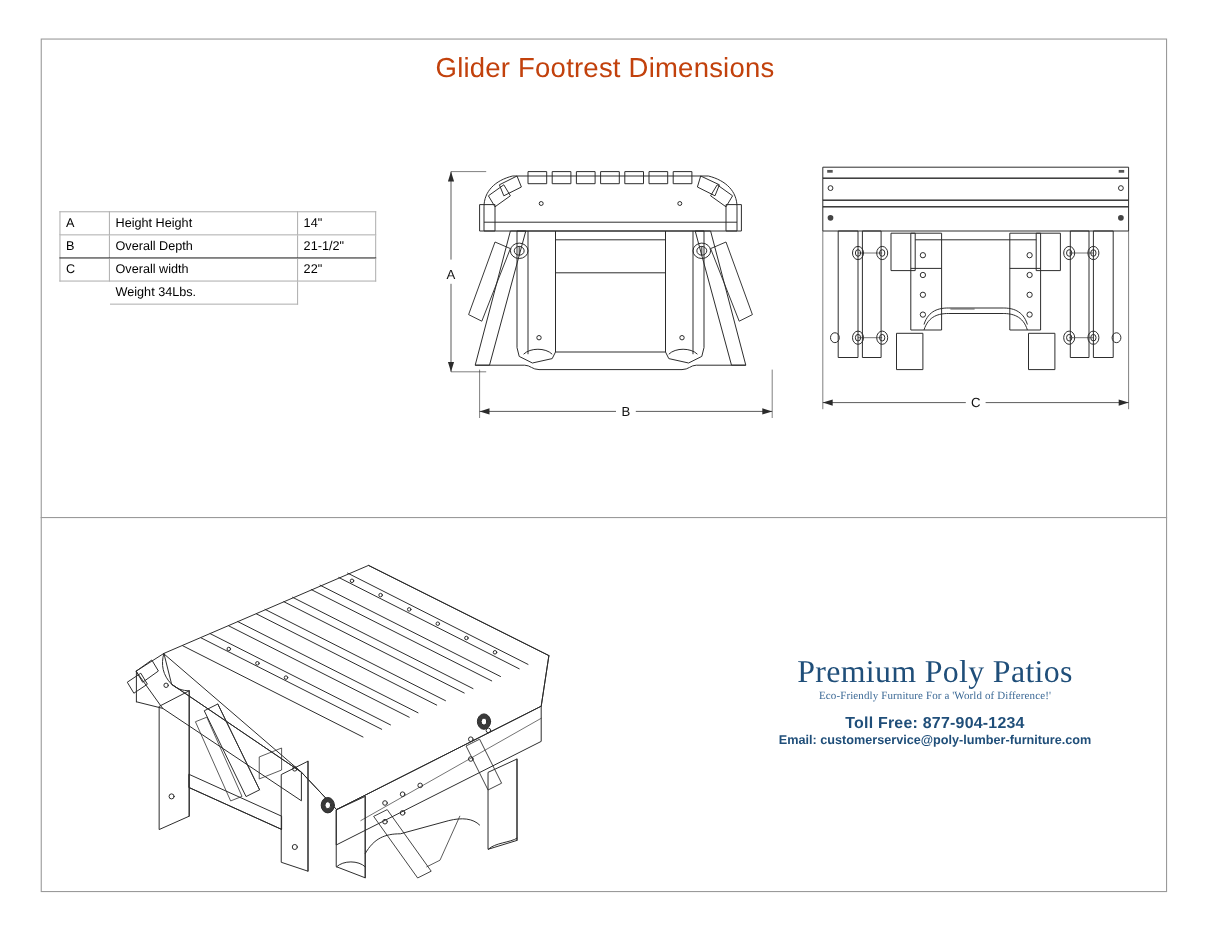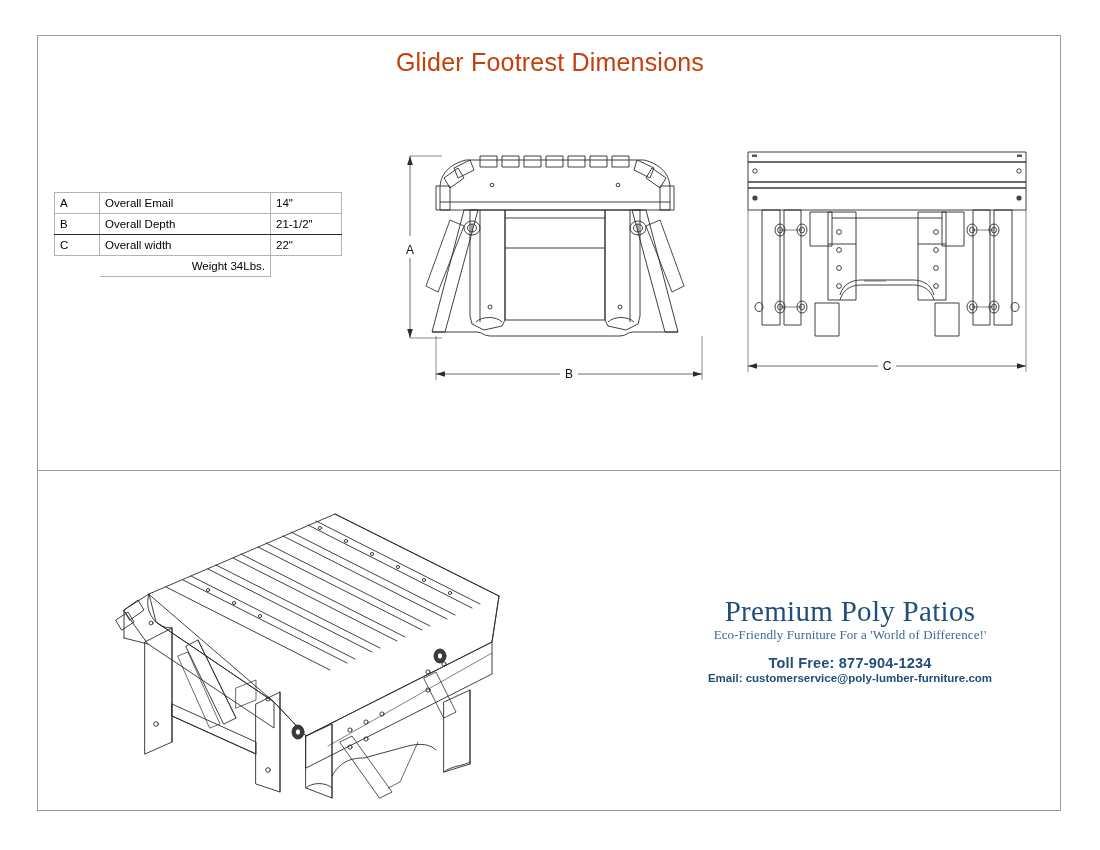--- a/index.html
+++ b/index.html
@@ -59,21 +59,21 @@
     white-space: nowrap;
   }
   #dim-table td.k { width: 34px; }
   #dim-table td.d { width: 160px; }
   #dim-table td.v { width: 60px; }
   #dim-table tr.rule-under td { border-bottom: 1.4px solid #2b2b2b; }
   #dim-table tr.last td.k { border-color: transparent; border-left-color: transparent; }
   #dim-table tr.last td.v { border-color: transparent; }
   #dim-table tr.last td.k,
   #dim-table tr.last td.v { border-top: none; border-bottom: none; }
-  #dim-table tr.last td.d { border-top: none; text-align: right; }
+  #dim-table tr.last td.d { border-top: none; }
 
   
   .draw {
     position: absolute;
   }
   .draw svg { display: block; }
 
   
   #brand {
     position: absolute;
@@ -84,21 +84,21 @@
   }
   #brand-name {
     font-family: "Liberation Serif", serif;
     font-size: 29px;
     color: #1f4e79;
     line-height: 1.05;
     letter-spacing: 0.3px;
   }
   #brand-tagline {
     font-family: "Liberation Serif", serif;
-    font-size: 13px;
+    font-size: 10px;
     color: #3d6a96;
     margin-top: 1px;
     letter-spacing: 0.1px;
   }
   #brand-phone {
     font-size: 14.5px;
     font-weight: bold;
     color: #1f4e79;
     margin-top: 12px;
     letter-spacing: 0.2px;
@@ -122,21 +122,21 @@
 
 <div id="sheet"></div>
 <div id="divider"></div>
 
 <div id="title">Glider Footrest Dimensions</div>
 
 <table id="dim-table">
   <tbody>
     <tr>
       <td class="k">A</td>
-      <td class="d">Overall Email</td>
+      <td class="d">Height Height</td>
       <td class="v">14"</td>
     </tr>
     <tr class="rule-under">
       <td class="k">B</td>
       <td class="d">Overall Depth</td>
       <td class="v">21-1/2"</td>
     </tr>
     <tr>
       <td class="k">C</td>
       <td class="d">Overall width</td>

